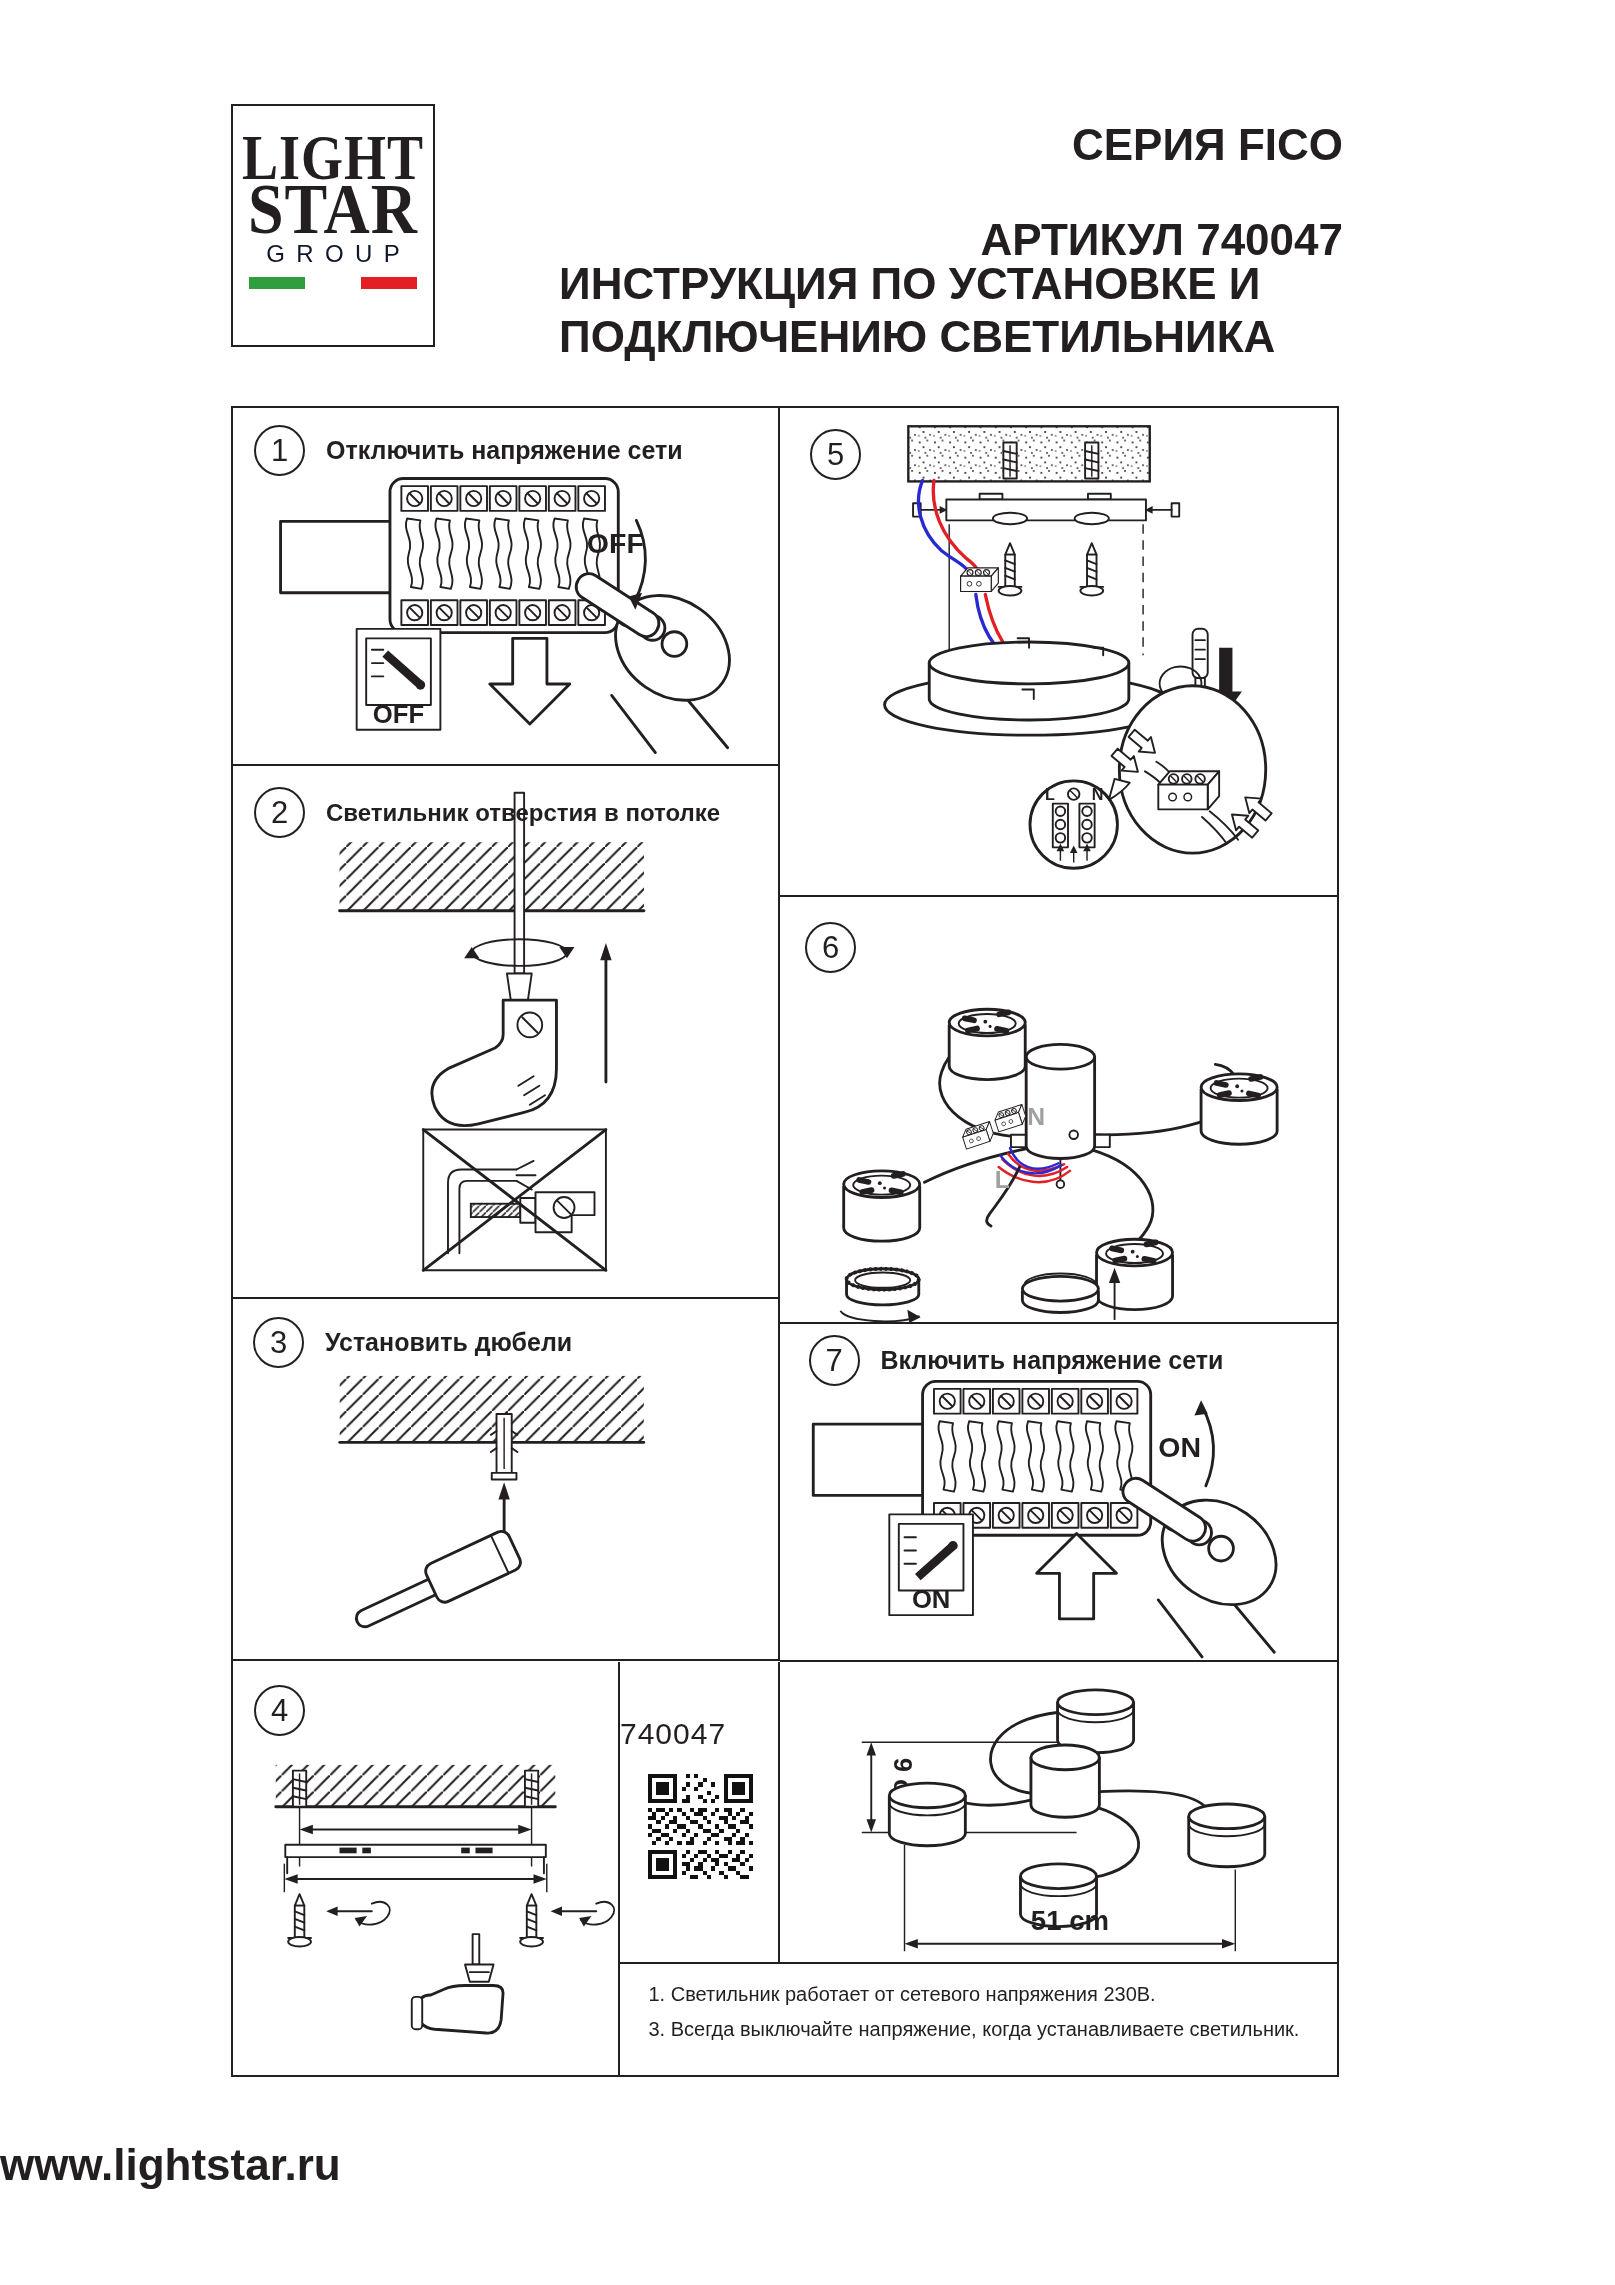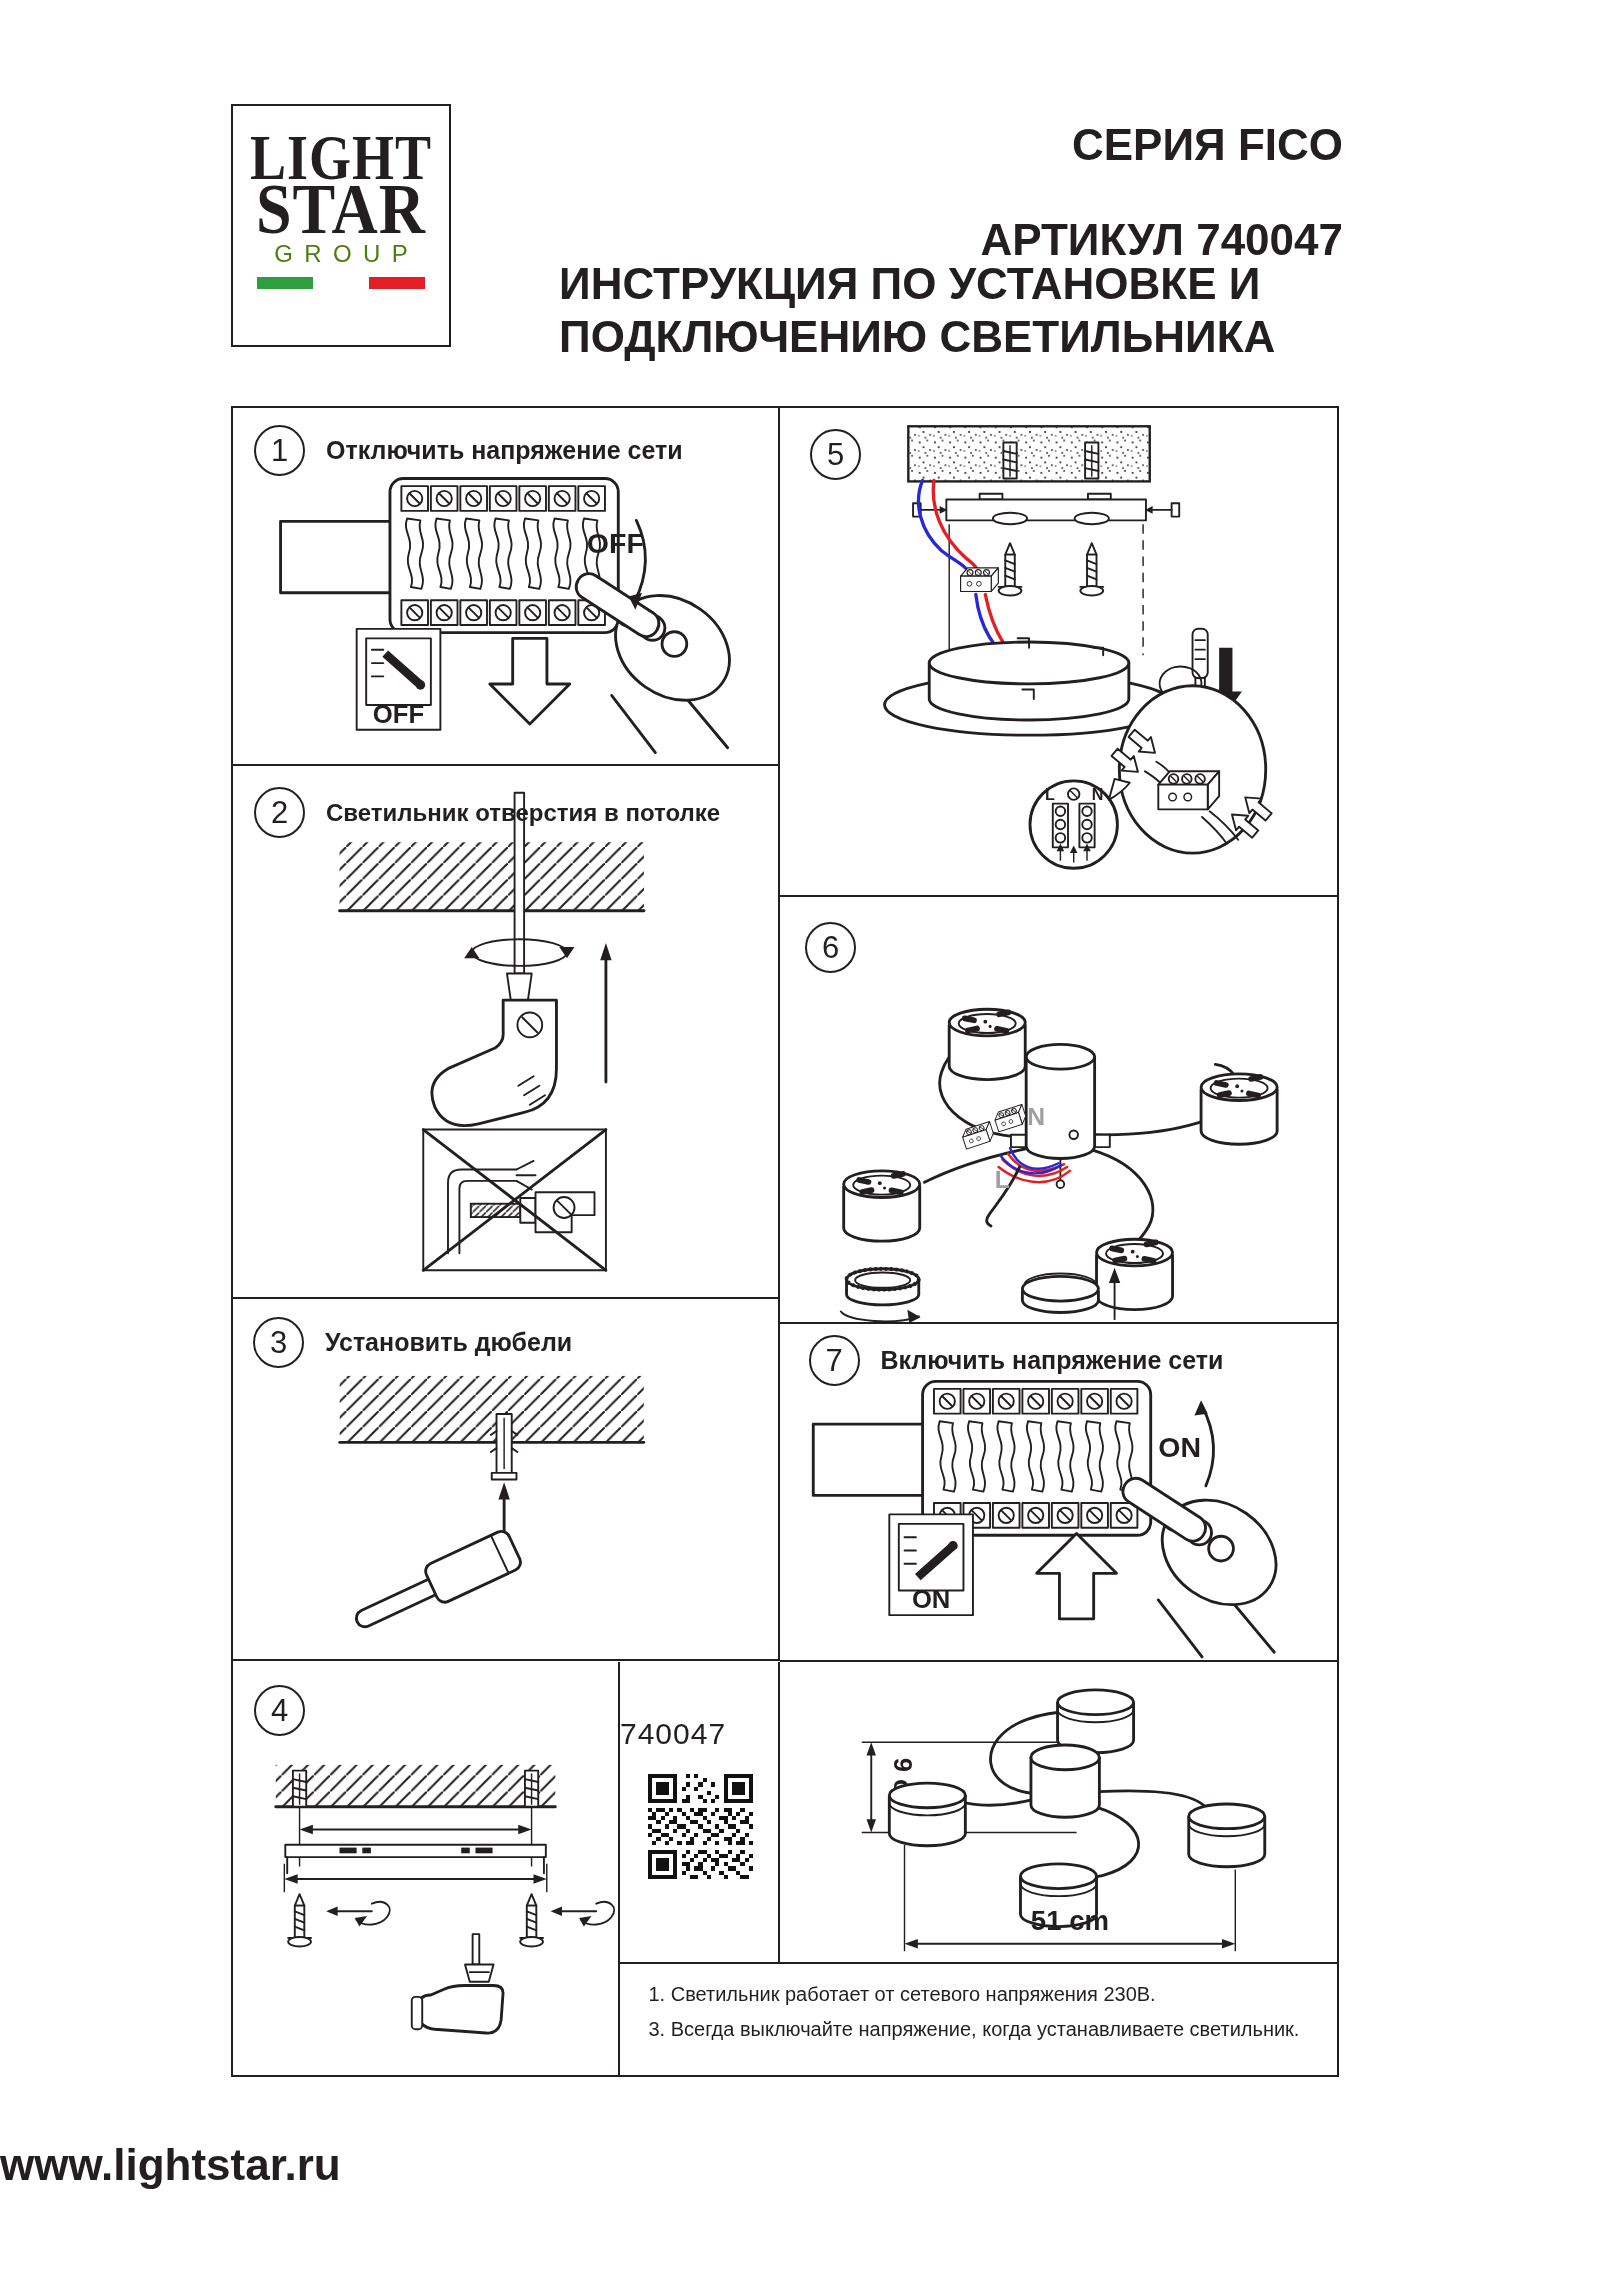--- a/index.html
+++ b/index.html
@@ -1,25 +1,25 @@
 <!DOCTYPE html>
 <html style="font-size:15px"><head>
 <meta charset="utf-8">
 <style>
   html,body{margin:0;padding:0;background:#9a9a9a}
   .page{position:relative;width:1616px;height:2286px;background:#ffffff;
         font-family:"Liberation Sans",sans-serif;color:#231f20;overflow:hidden;margin:0 auto}
   
-  .logo{position:absolute;left:231px;top:104px;width:220px;height:243px;border:2.9px solid #231f20;
+  .logo{position:absolute;left:231px;top:104px;width:204px;height:243px;border:2.9px solid #231f20;
         box-sizing:border-box;display:flex;flex-direction:column;align-items:center}
   .logo-light{font-family:"Liberation Serif",serif;font-weight:bold;font-size:54px;line-height:46px;
         margin-top:28.5px;transform:scaleY(1.18);letter-spacing:1px}
   .logo-star{font-family:"Liberation Serif",serif;font-weight:bold;font-size:64px;line-height:55px;
         transform:scaleY(1.12);letter-spacing:1px}
-  .logo-group{font-size:24px;letter-spacing:11.4px;margin-top:4.8px;margin-left:11.4px;color:#4d7c0f}
+  .logo-group{font-size:24px;letter-spacing:11.4px;margin-top:4.8px;margin-left:11.4px;color:#0f172a}
   .flag{display:flex;width:169px;height:12.4px;margin-top:8.6px}
   .flag>div{flex:1}
   .fg{background:#2f9e3f}.fwh{background:#ffffff}.fr{background:#e31e24}
   
   .series{position:absolute;right:273px;top:120px;font-size:44px;font-weight:bold;white-space:nowrap}
   .article{position:absolute;right:273px;top:215px;font-size:44px;font-weight:bold;white-space:nowrap}
   .instr{position:absolute;left:559px;top:257px;font-size:44px;font-weight:bold;line-height:53px;white-space:nowrap}
   
   .sheet{position:absolute;left:231px;top:406px;width:1104px;height:1667px;border:2.9px solid #231f20}
   .cell{position:absolute;box-sizing:border-box;overflow:hidden}

